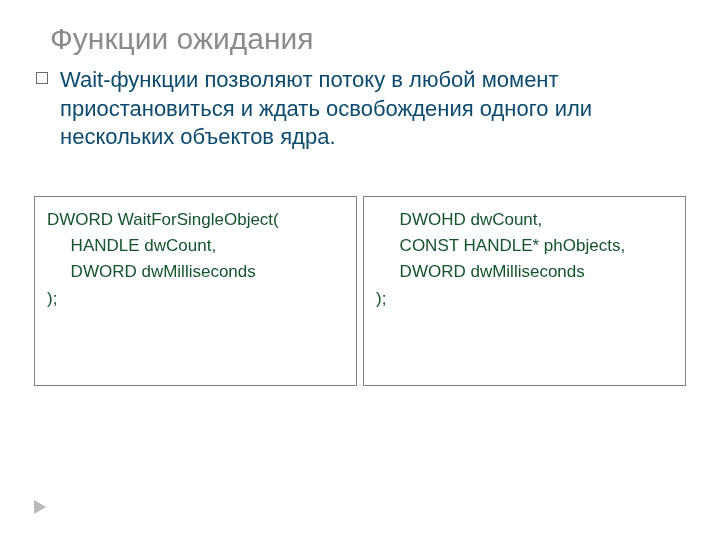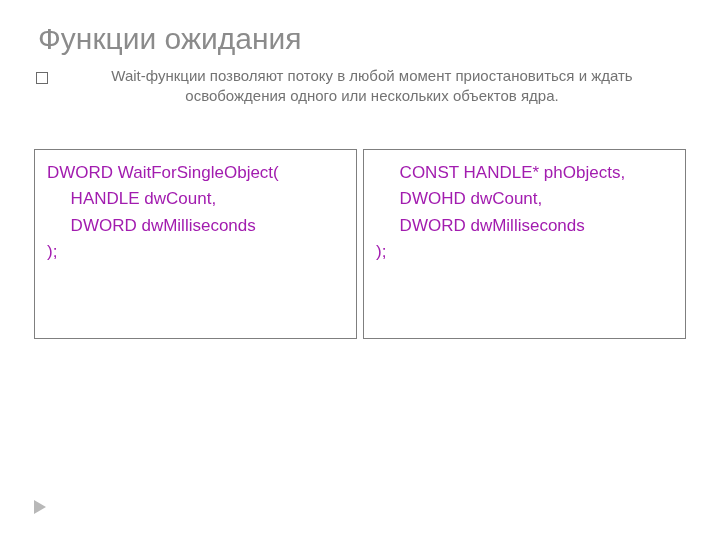--- a/index.html
+++ b/index.html
@@ -15,31 +15,30 @@
   .slide {
     box-sizing: border-box;
     width: 720px;
     height: 540px;
     padding: 22px 34px 34px 34px;
     position: relative;
   }
   .title {
     font-size: 30px;
     color: #8b8b8b;
-    margin: 0 0 10px 4px;
+    margin: 0 0 10px 16px;
     font-weight: 400;
   }
   .desc-wrap {
     display: flex;
     align-items: flex-start;
     margin: 6px 2px 0 2px;
-    font-size: 15px;
+    font-size: 22px;
     line-height: 1.3;
-    color: #737373;
-    text-align: center;
+    color: #0c4a6e;
   }
   .bullet {
     display: inline-block;
     width: 10px; height: 10px;
     border: 1px solid #6a6a6a;
     margin: 6px 12px 0 0;
     flex: 0 0 auto;
   }
   .desc {
     flex: 1 1 auto;
@@ -53,21 +52,21 @@
     border: 1px solid #7f7f7f;
     flex: 1 1 50%;
     box-sizing: border-box;
     padding: 10px 12px 14px 12px;
     min-height: 190px;
   }
   .codeline {
     font-family: Arial, sans-serif;
     font-size: 17px;
     line-height: 1.55;
-    color: #a21caf;
+    color: #14532d;
     white-space: pre;
   }
   .footer-arrow {
     position: absolute;
     left: 34px;
     bottom: 26px;
     width: 0; height: 0;
     border-top: 7px solid transparent;
     border-bottom: 7px solid transparent;
     border-left: 12px solid #b8b8b8;
@@ -88,22 +87,22 @@
   <div class="boxes">
 
     <div class="codebox">
       <div class="codeline">DWORD WaitForSingleObject(</div>
       <div class="codeline">     HANDLE dwCount,</div>
       <div class="codeline">     DWORD dwMilliseconds</div>
       <div class="codeline">);</div>
     </div>
 
     <div class="codebox">
+      <div class="codeline">     DWOHD dwCount,</div>
       <div class="codeline">     CONST HANDLE* phObjects,</div>
-      <div class="codeline">     DWOHD dwCount,</div>
       <div class="codeline">     DWORD dwMilliseconds</div>
       <div class="codeline">);</div>
     </div>
 
   </div>
 
   <div class="footer-arrow"></div>
 </div>
 
 </body></html>

